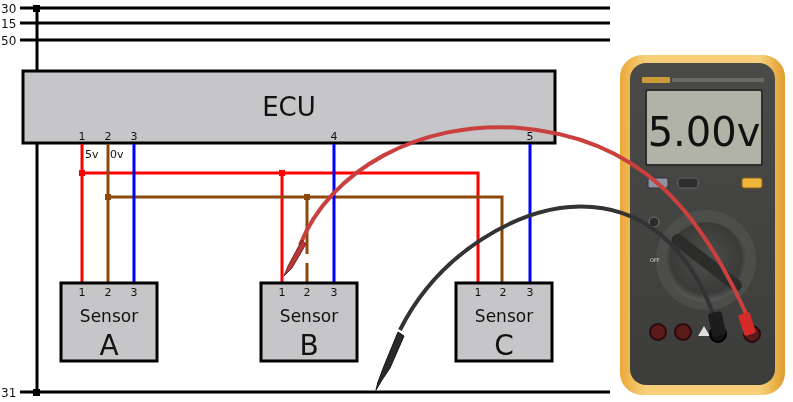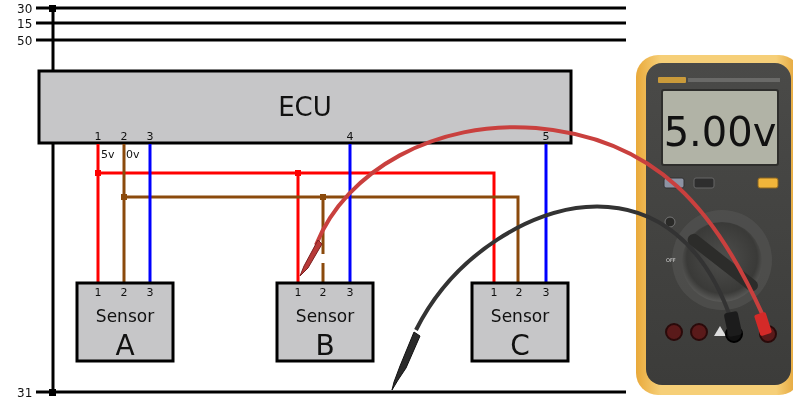--- a/index.html
+++ b/index.html
@@ -1,17 +1,17 @@
 <!DOCTYPE html>
 <html><head>
 <meta charset="utf-8">
 <style>
   html, body { margin: 0; padding: 0; background: #ffffff; }
   body { width: 793px; height: 402px; position: relative; overflow: hidden; font-family: "DejaVu Sans", sans-serif; }
-  #stage { position: absolute; left: 16px; top: 0; width: 654px; height: 402px; }
+  #stage { position: absolute; left: 0; top: 0; width: 654px; height: 402px; }
   .bus-label { font-family: "DejaVu Sans", sans-serif; font-size: 12px; fill: #111; }
   .pin-label { font-family: "DejaVu Sans", sans-serif; font-size: 11px; fill: #111; }
   .volt-label { font-family: "DejaVu Sans", sans-serif; font-size: 11px; fill: #111; }
   .ecu-title { font-family: "DejaVu Sans", sans-serif; font-size: 26px; fill: #111; }
   .sensor-title { font-family: "DejaVu Sans", sans-serif; font-size: 17px; fill: #111; }
   .sensor-letter { font-family: "DejaVu Sans", sans-serif; font-size: 28px; fill: #111; }
   .lcd-text { font-family: "DejaVu Sans", sans-serif; font-size: 40px; fill: #111; }
   .tiny { font-family: "DejaVu Sans", sans-serif; font-size: 5px; fill: #d8d8d8; }
 </style>
 </head>

